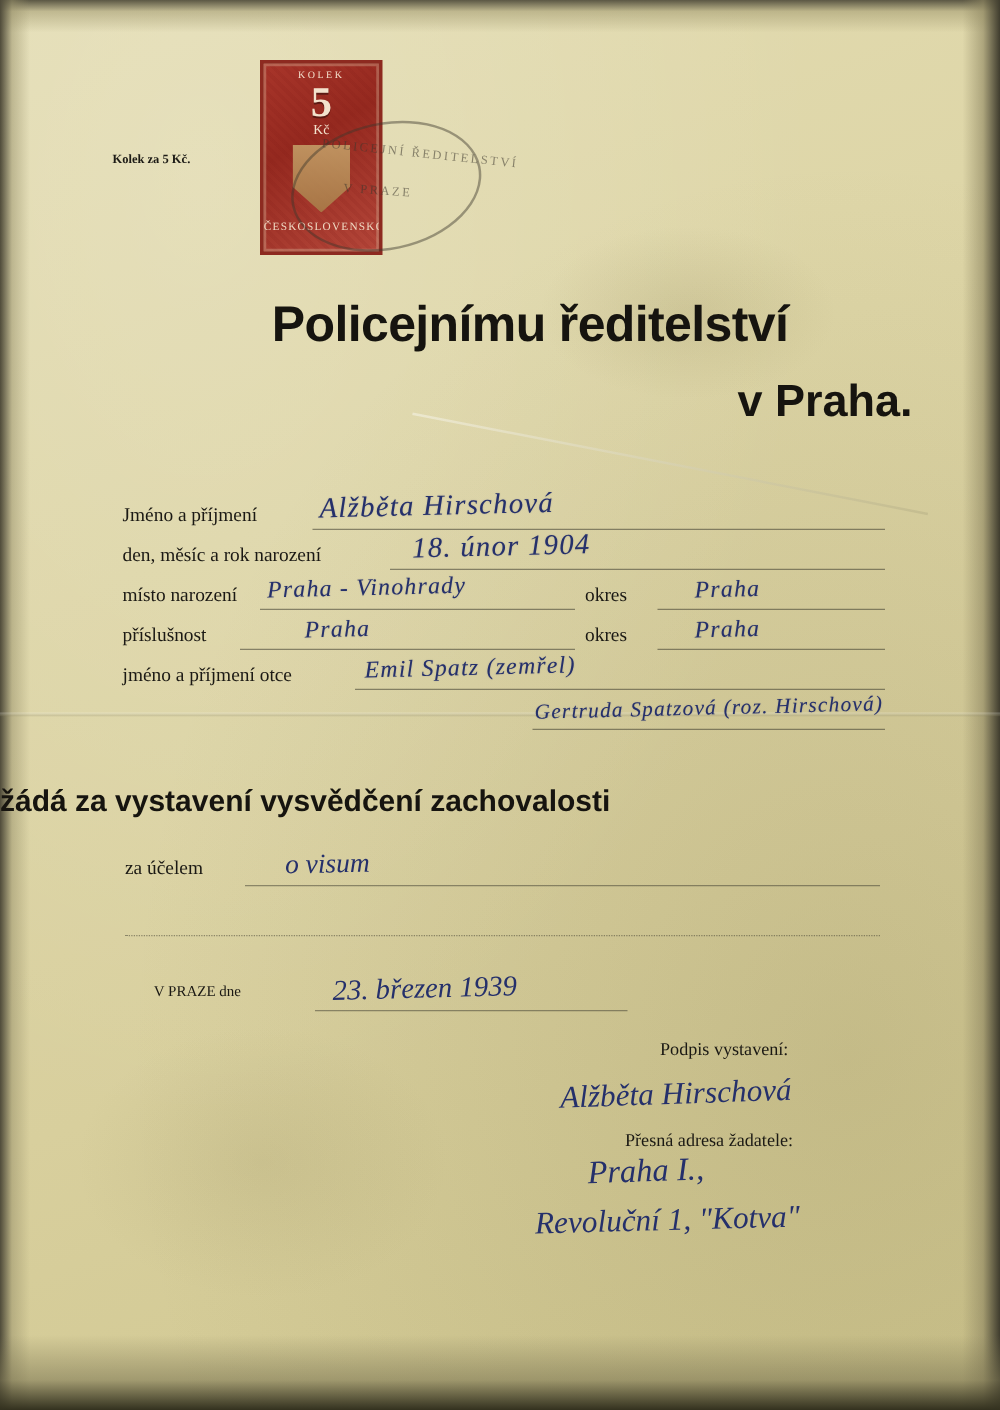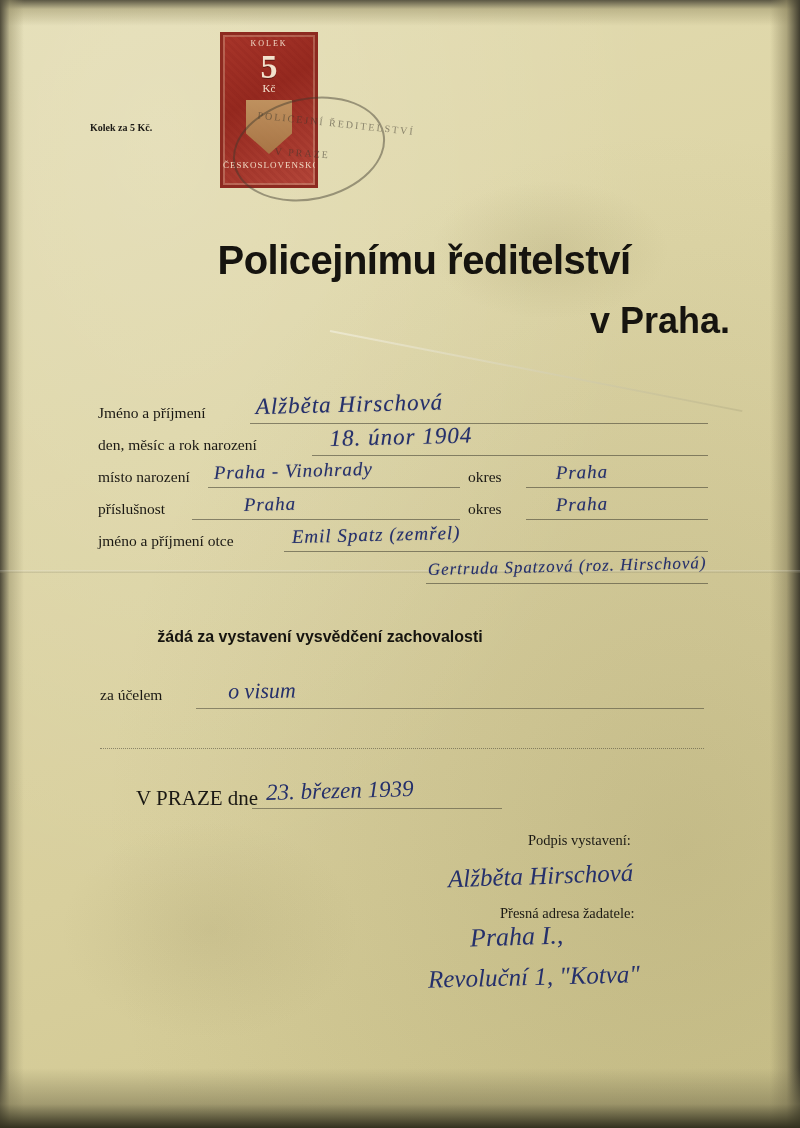--- a/index.html
+++ b/index.html
@@ -61,29 +61,28 @@
   }
   .stain-b {
     position: absolute; left: 60px; top: 820px; width: 300px; height: 220px;
     background: radial-gradient(ellipse, rgba(150,140,95,0.16), rgba(150,140,95,0) 70%);
     pointer-events: none;
   }
 
   
   .stamp {
     position: absolute;
-    left: 208px; top: 32px;
+    left: 208px; top: 48px;
     width: 92px; height: 150px;
     background:
       repeating-linear-gradient(45deg, rgba(120,20,18,0.10) 0 3px, rgba(255,255,255,0) 3px 6px),
       linear-gradient(150deg, #a8352a 0%, #95291f 40%, #b5473a 100%);
     border: 3px solid #8d2a20;
     box-shadow: inset 0 0 0 2px rgba(220,190,160,0.35);
     overflow: hidden;
-    margin-left: 12px;
   }
   .stamp .stamp-top {
     text-align: center;
     font-size: 8px;
     letter-spacing: 2px;
     color: #f1dcc8;
     margin-top: 4px;
     font-family: "Liberation Serif", serif;
   }
   .stamp .stamp-value {
@@ -203,22 +202,21 @@
     transform: rotate(-1.4deg);
     transform-origin: left bottom;
     text-shadow: 0 0 1px rgba(40,50,110,.35);
   }
   .hand.sm { font-size: 19px; }
   .hand.xs { font-size: 17px; }
 
   .bold-line {
     position: absolute;
     left: 0; top: 628px; width: 640px;
-    text-align: center;
-    font-size: 16px;
+    font-size: 24px;
     font-weight: bold;
     color: #16140f;
   }
 
   .purpose-label {
     position: absolute;
     left: 100px; top: 686px;
     font-family: "Liberation Serif", serif;
     font-size: 15.5px;
     color: #1b1914;
@@ -234,23 +232,23 @@
   .purpose-hand {
     position: absolute; left: 228px; top: 678px;
     font-family: "Liberation Serif", serif;
     font-style: italic;
     font-size: 22px;
     color: #25306b;
     transform: rotate(-1deg);
   }
 
   .place-label {
-    position: absolute; left: 136px; top: 786px;
-    font-family: "Liberation Serif", serif;
-    font-size: 21px;
+    position: absolute; left: 123px; top: 786px;
+    font-family: "Liberation Serif", serif;
+    font-size: 12px;
     color: #1b1914;
   }
   .rule-date {
     position: absolute; left: 252px; top: 808px; width: 250px;
     border-bottom: 1px solid rgba(60,58,45,0.5);
   }
   .date-hand {
     position: absolute; left: 266px; top: 778px;
     font-family: "Liberation Serif", serif;
     font-style: italic;

